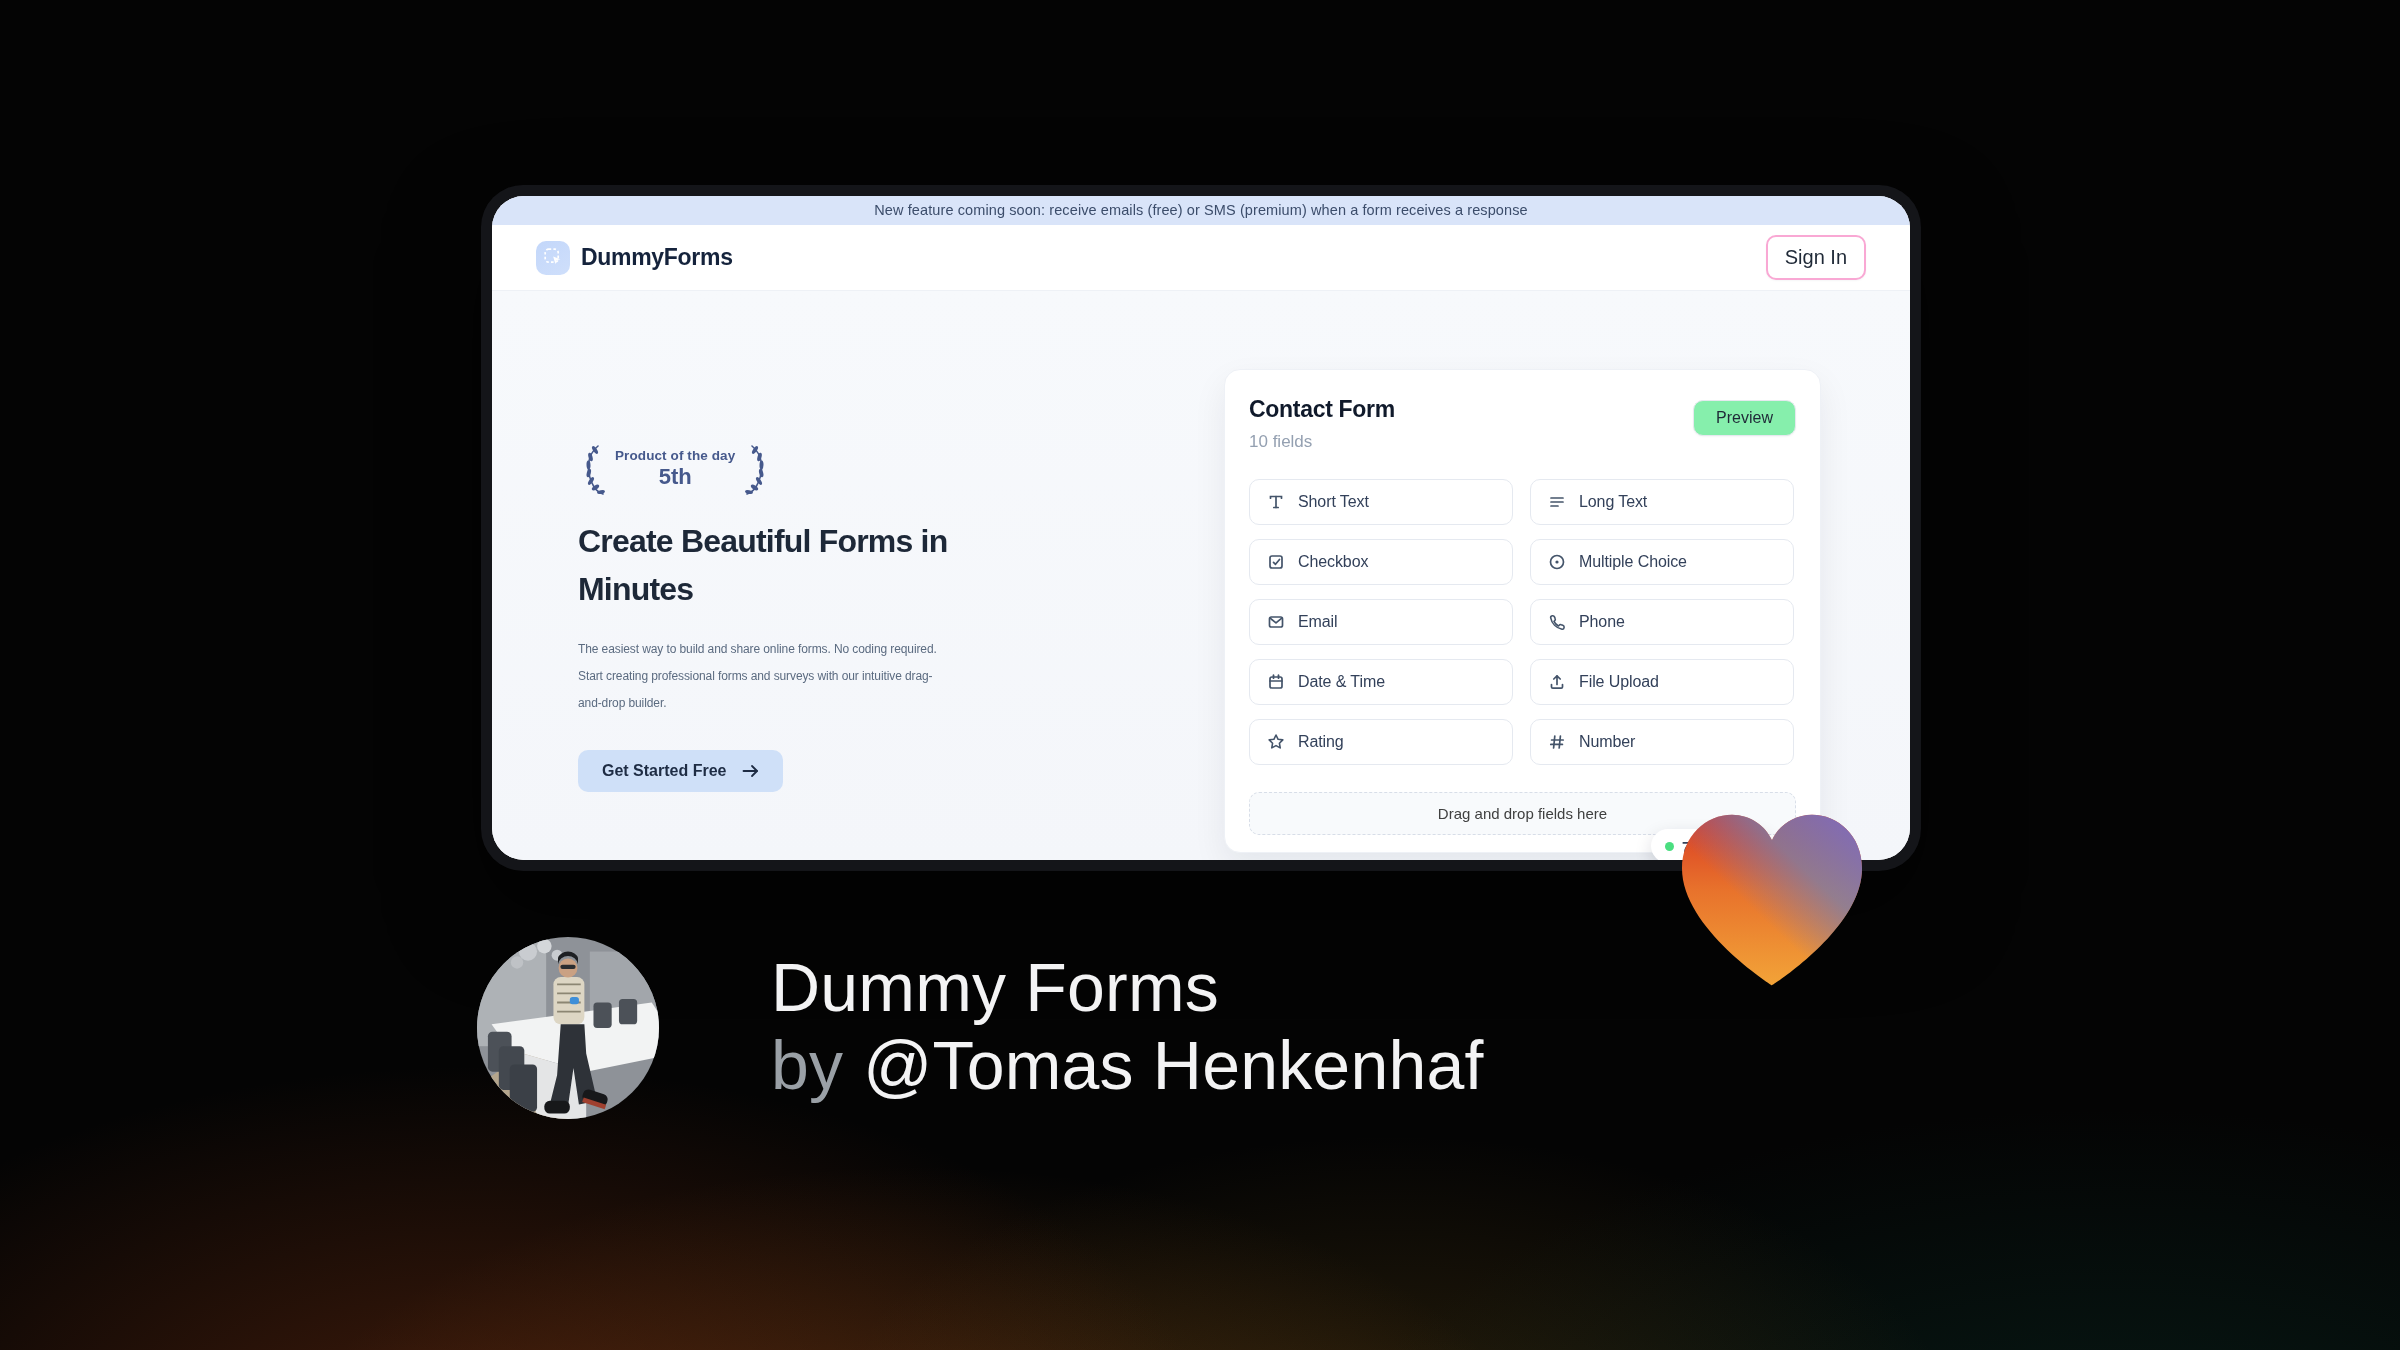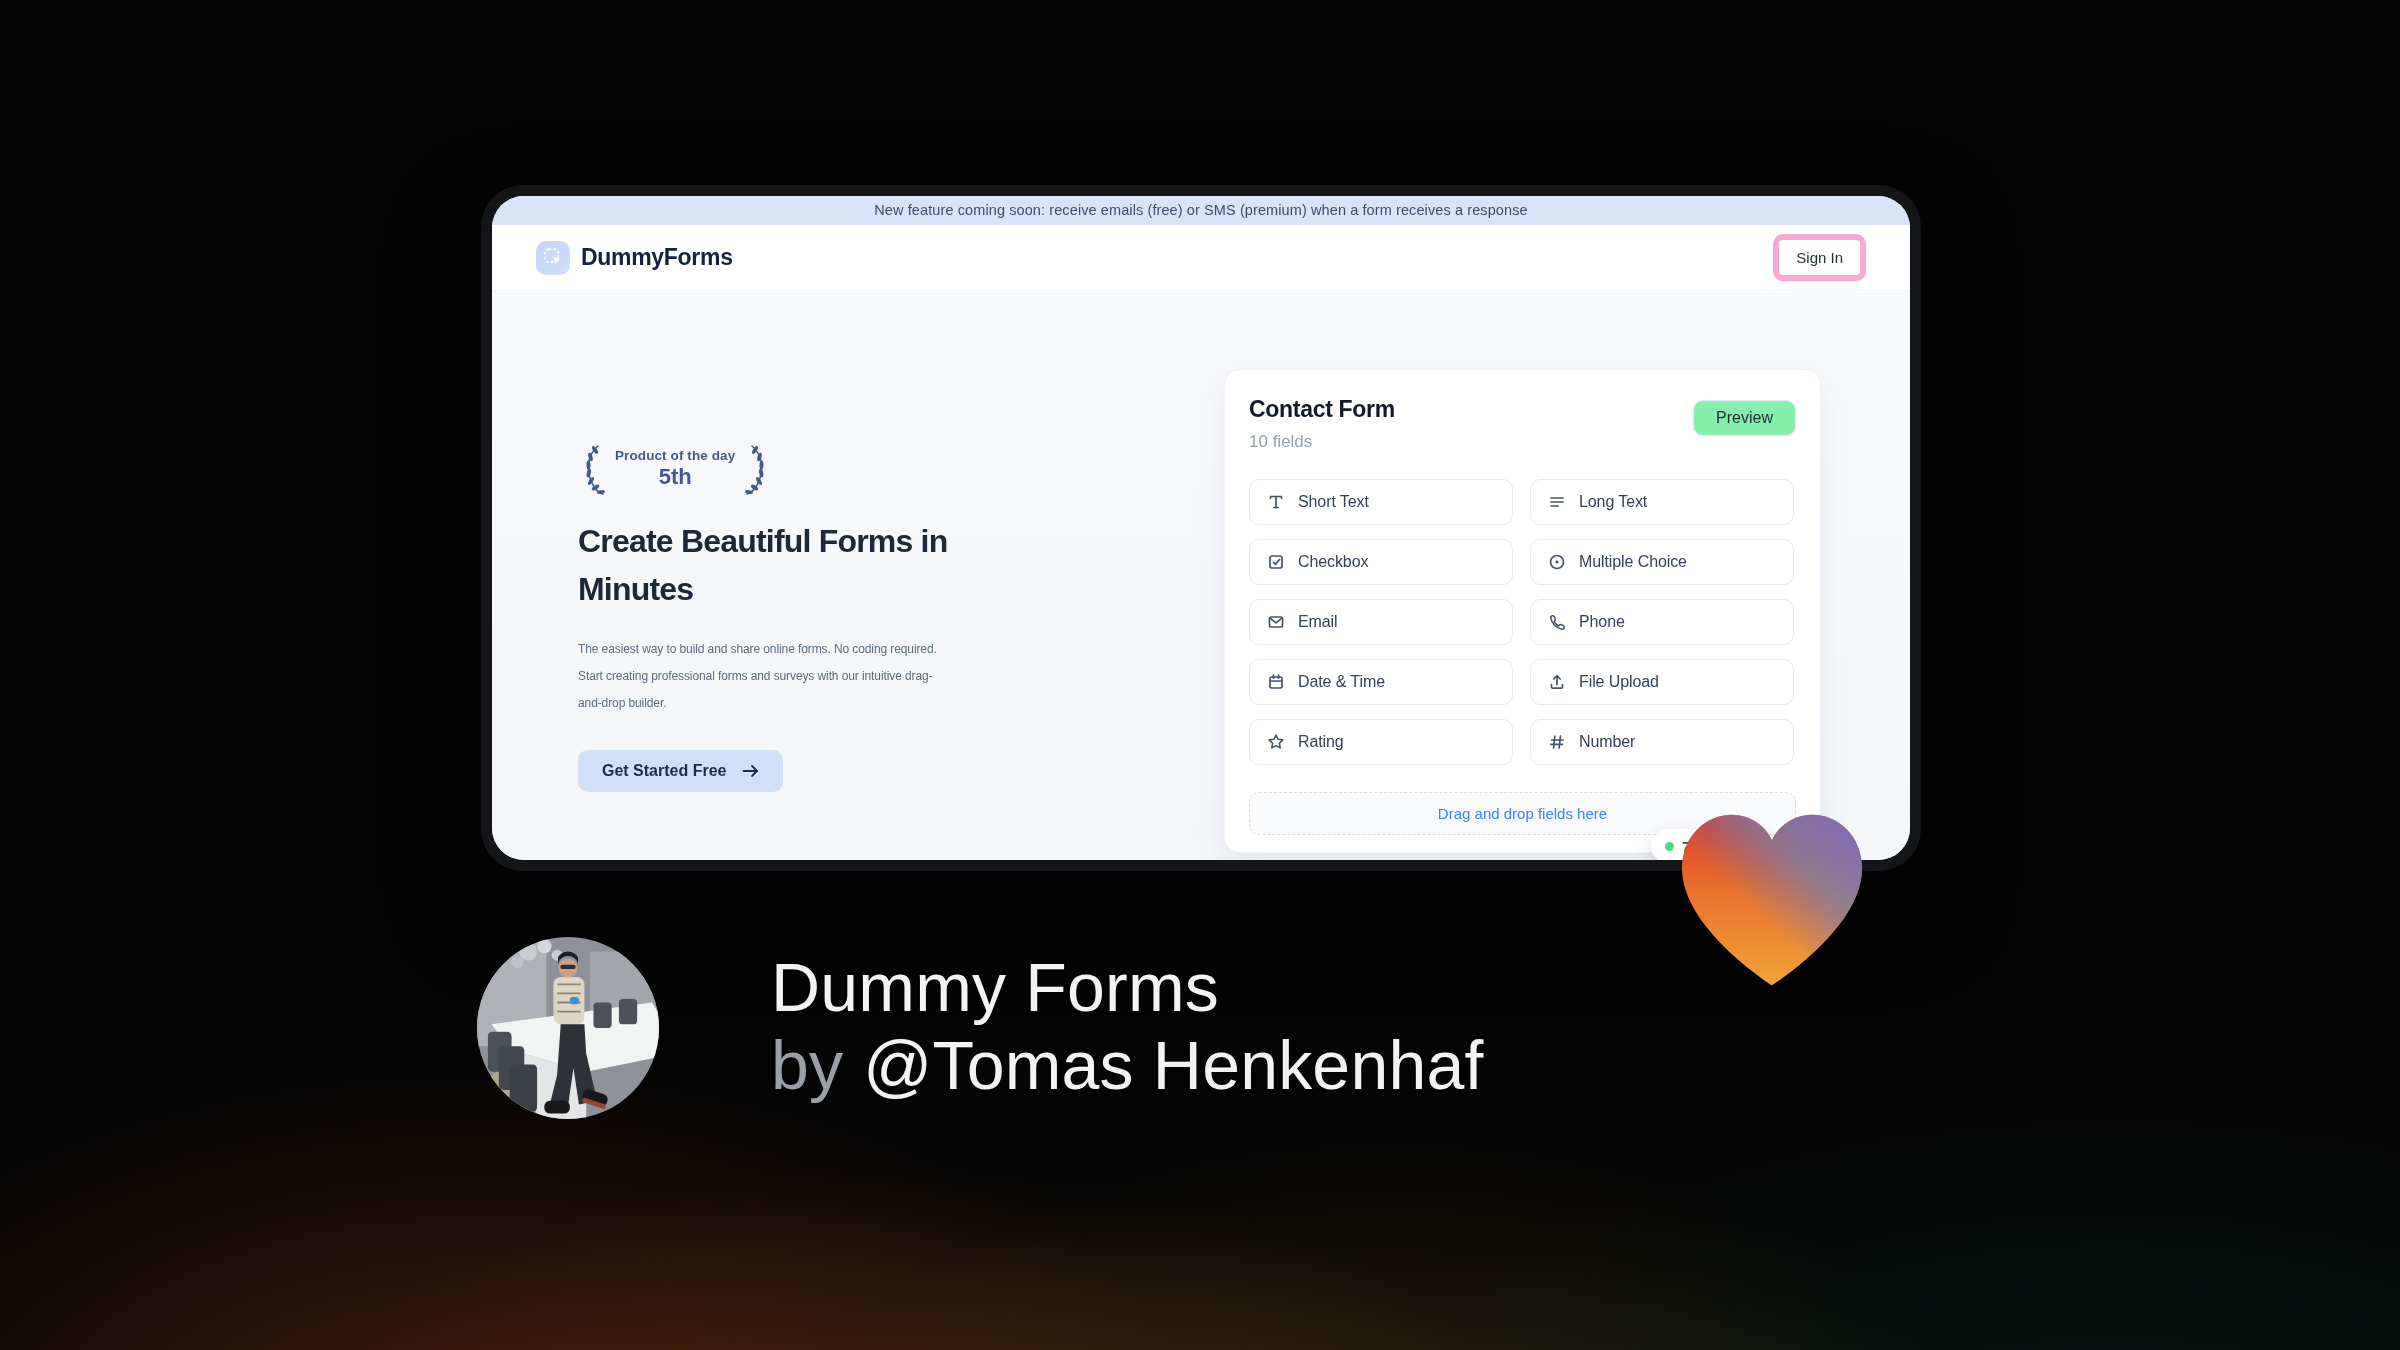--- a/index.html
+++ b/index.html
@@ -34,22 +34,22 @@
     display:flex; align-items:center; justify-content:space-between; padding:0 44px;
   }
   .brand { display:flex; align-items:center; gap:11px; cursor:pointer; }
   .logo-tile {
     width:34px; height:34px; border-radius:10px;
     background:linear-gradient(145deg,#c3d7fa,#cfdffb);
     display:flex; align-items:center; justify-content:center;
   }
   .brand-name { font-size:23px; font-weight:700; color:#15233c; letter-spacing:-.3px; }
   .btn-signin {
-    background:#fff; border:6px solid #f9a8d4; border-radius:10px;
-    padding:9px 17px; font-size:15px; color:#1f2937; font-weight:500; cursor:pointer;
+    background:#fff; border:2px solid #f9a8d4; border-radius:10px;
+    padding:9px 17px; font-size:20px; color:#1f2937; font-weight:500; cursor:pointer;
     box-shadow:0 1px 2px rgba(15,23,42,.04);
     font-family:"Liberation Sans", sans-serif;
   }
 
   .main {
     position:relative; flex:1 1 auto;
     background:linear-gradient(180deg,#f7f9fc 0%, #f4f6fa 100%);
     overflow:hidden;
   }
 
@@ -98,21 +98,21 @@
   .pill {
     height:46px; background:#fff; border:1px solid #e5e9f0; border-radius:10px;
     display:flex; align-items:center; gap:12px; padding:0 16px; cursor:grab;
   }
   .pill-label { font-size:16px; color:#33415a; font-weight:500; letter-spacing:-.1px; }
   .picon { width:20px; height:20px; display:flex; align-items:center; justify-content:center; }
   .dropzone {
     margin-top:27px; height:43px; border:1.5px dashed #d8dee8; border-radius:10px;
     background:#f8fafc; display:flex; align-items:center; justify-content:center;
   }
-  .dropzone-text { font-size:15px; color:#3b82f6; }
+  .dropzone-text { font-size:15px; color:#404040; }
 
   .live-badge {
     position:absolute; left:1159px; top:538px; height:34px; width:122px;
     background:#fff; border-radius:17px; box-shadow:0 6px 18px rgba(15,23,42,.14);
     display:flex; align-items:center; gap:8px; padding:0 14px;
   }
   .live-dot { width:9px; height:9px; border-radius:50%; background:#4ade80; }
   .live-count { font-size:15px; font-weight:600; color:#33415a; }
 
   

